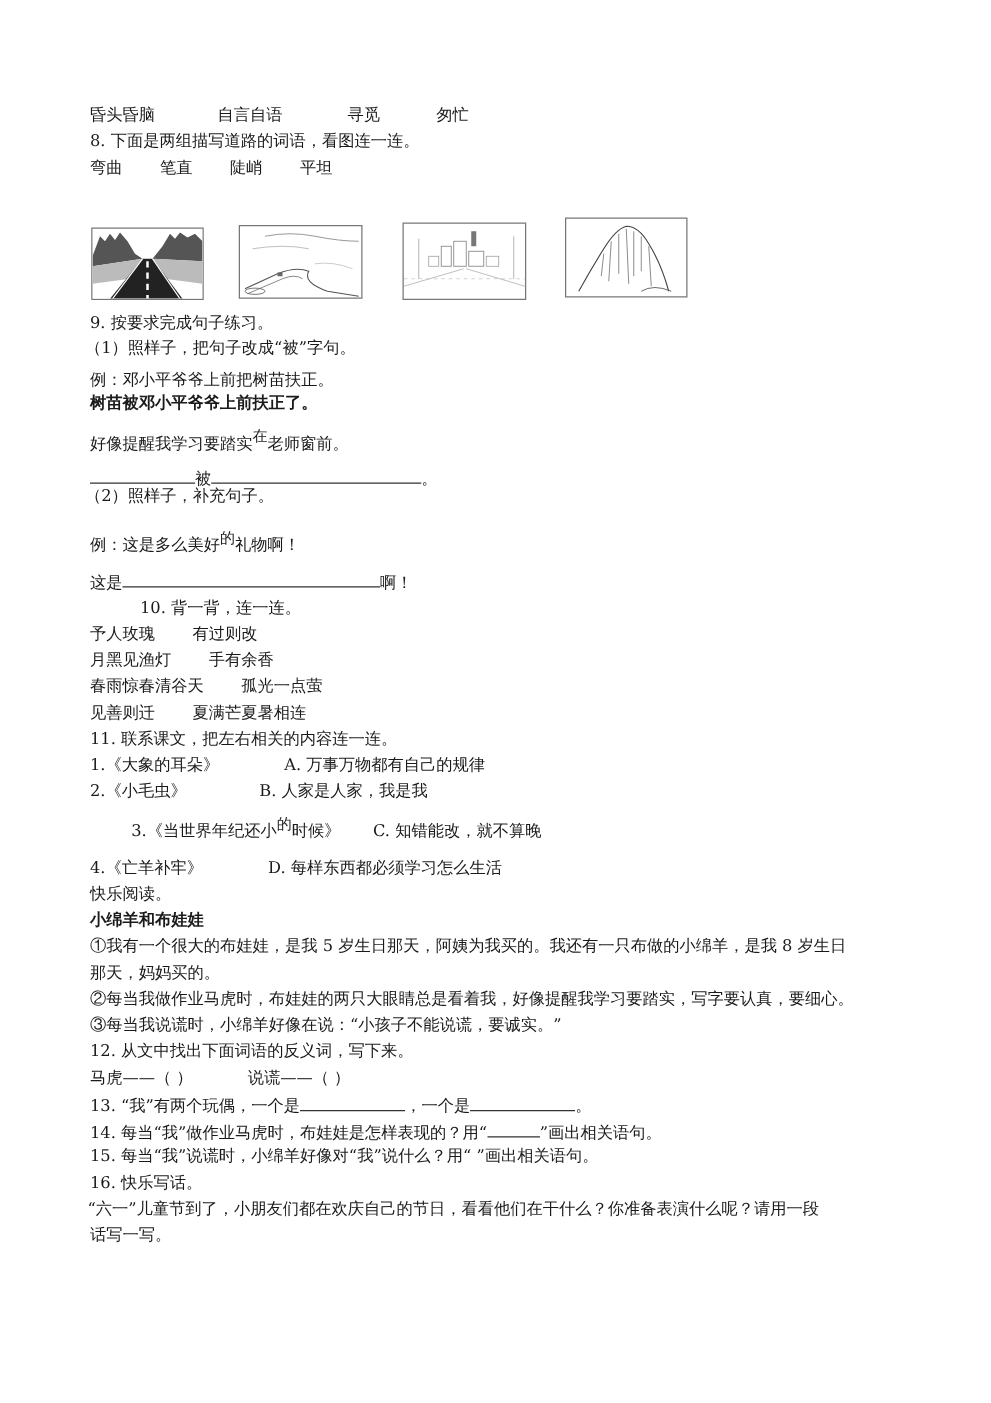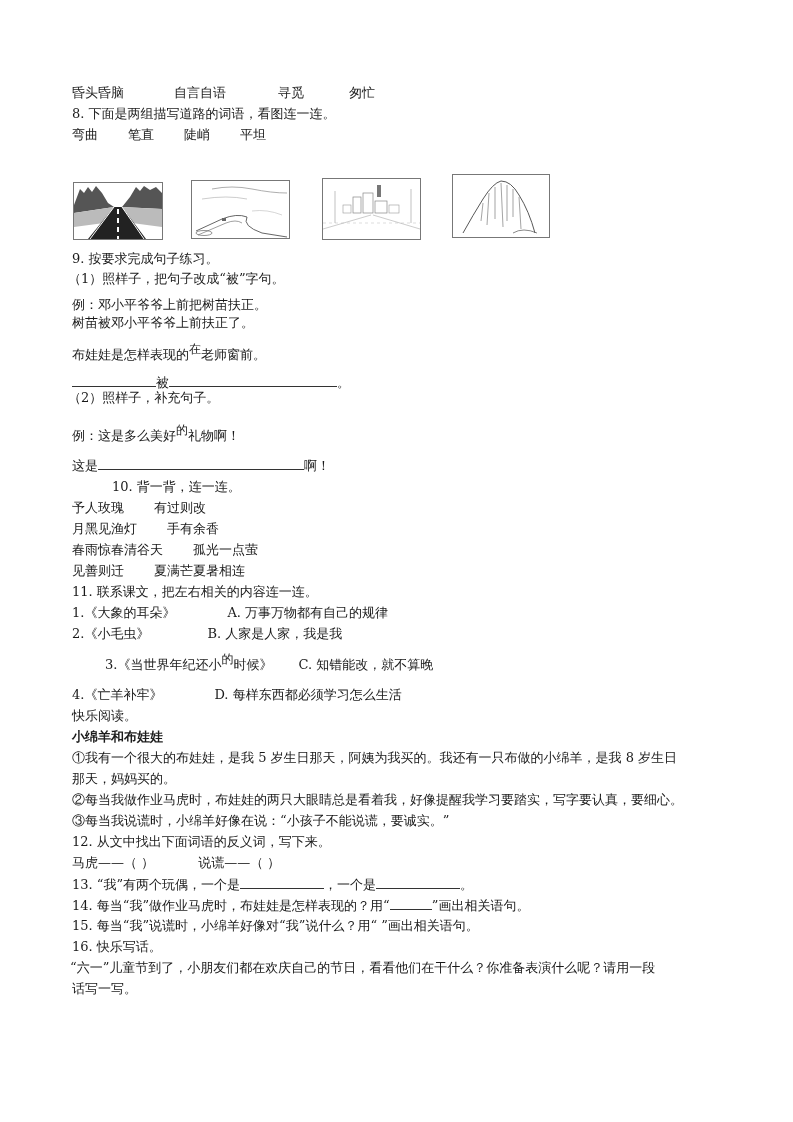--- a/index.html
+++ b/index.html
@@ -69,23 +69,23 @@
   <svg width="96" height="62" viewBox="0 0 96 62">
     <path d="M10,58 Q20,40 30,24 Q40,8 48,6 Q58,6 66,20 Q76,36 82,58" stroke="#444" fill="none" stroke-width="0.9"></path>
     <path d="M36,18 L34,50 M42,12 L42,44 M48,8 L50,52 M54,10 L54,46 M60,14 L60,42 M66,22 L68,54 M30,28 L28,46" stroke="#666" stroke-width="0.6" fill="none"></path>
     <path d="M60,58 Q70,52 84,58" stroke="#555" fill="none" stroke-width="0.7"></path>
   </svg>
 </div>
 
 <div class="line" style="top:250px;">9. 按要求完成句子练习。</div>
 <div class="line" style="top:270px; left:68px;">（1）照样子，把句子改成“被”字句。</div>
 <div class="line" style="top:296px;">例：邓小平爷爷上前把树苗扶正。</div>
-<div class="line" style="top:314px;">树苗被邓小平爷爷上前扶正了。</div>
+<div class="line" style="top:314px;font-weight:bold;">树苗被邓小平爷爷上前扶正了。</div>
 <div class="line" style="top:346px;">
-  <span>布娃娃是怎样表现的</span><span class="sup">在</span><span>老师窗前。</span>
+  <span>好像提醒我学习要踏实</span><span class="sup">在</span><span>老师窗前。</span>
 </div>
 <div class="line" style="top:373px;">
   <span class="blank" style="width:84px"></span><span>被</span><span class="blank" style="width:168px"></span><span>。</span>
 </div>
 <div class="line" style="top:389px; left:68px;">（2）照样子，补充句子。</div>
 <div class="line" style="top:427px;">
   <span>例：这是多么美好</span><span class="sup">的</span><span>礼物啊！</span>
 </div>
 <div class="line" style="top:456px;">
   <span>这是</span><span class="blank" style="width:206px"></span><span>啊！</span>

